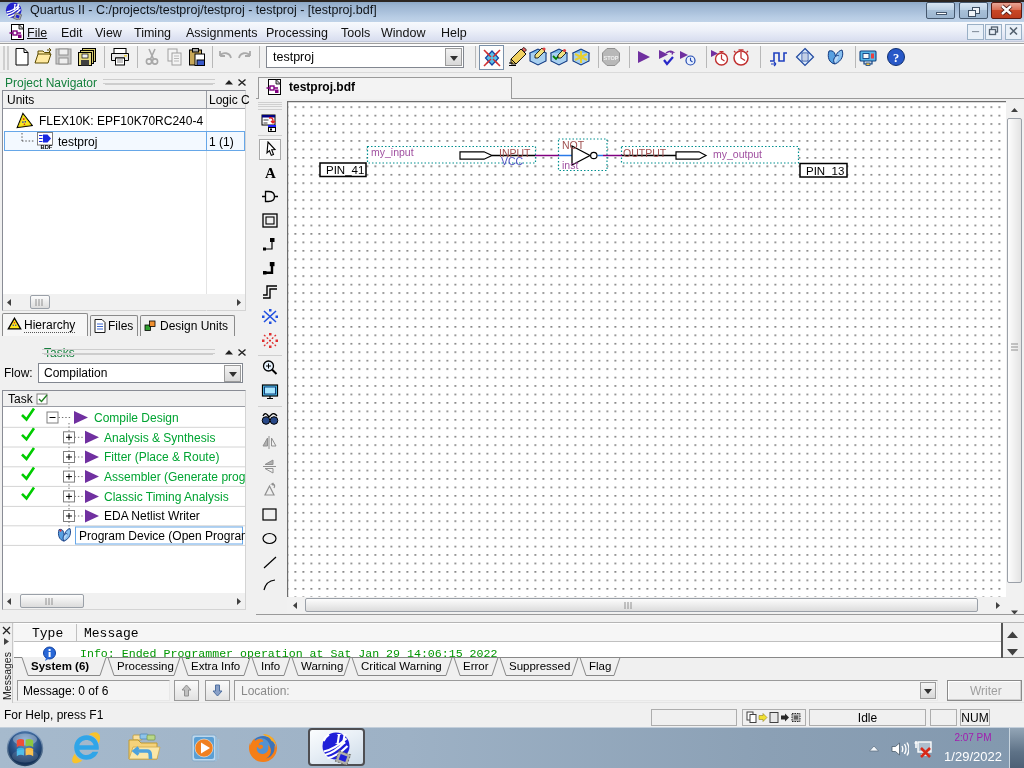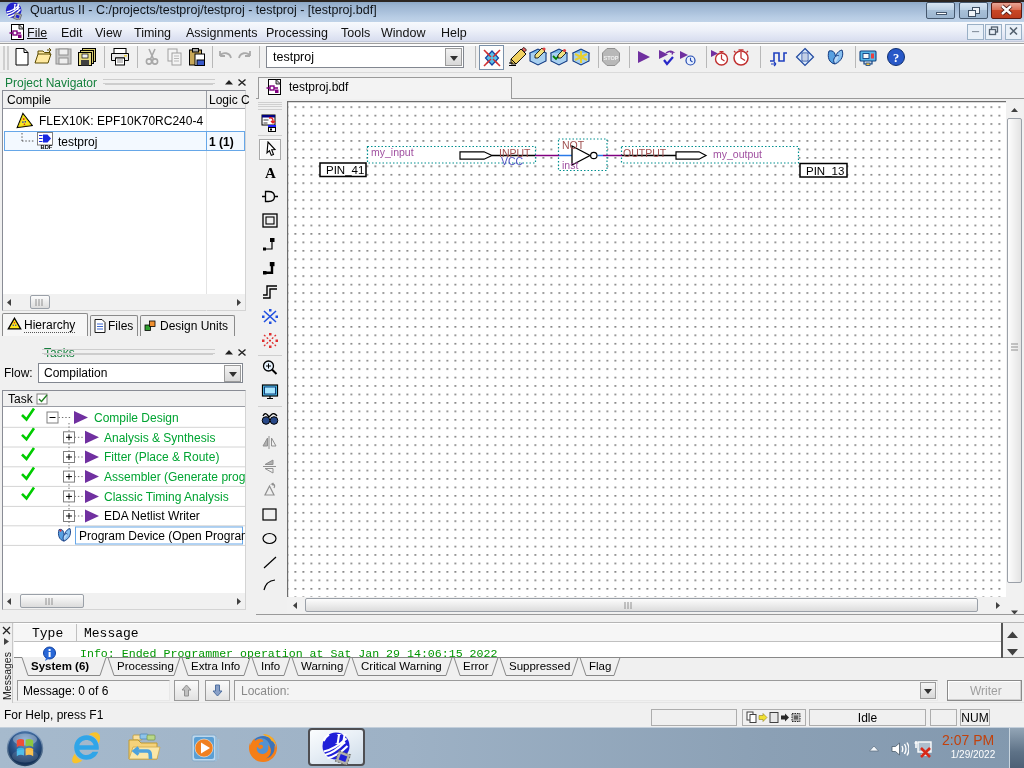--- a/index.html
+++ b/index.html
@@ -273,21 +273,21 @@
   <div class="plines" style="left:103px;top:79px;width:112px;"></div>
   <div class="pbtn" style="left:222px;top:77px;"><svg width="12" height="11" viewBox="0 0 12 11">
         <path d="M6 3 L10 7.5 H2 Z" fill="#222"></path>
       </svg></div>
   <div class="pbtn" style="left:235px;top:77px;"><svg width="12" height="11" viewBox="0 0 12 11">
         <path d="M2.5 2.5 L9.5 8.5 M9.5 2.5 L2.5 8.5" stroke="#222" stroke-width="1.4"></path>
       </svg></div>
   <div class="abs" style="left:2px;top:90px;width:244px;height:221px;background:#fff;border:1px solid #898c95;border-right-color:#d4d4d4;border-bottom-color:#d4d4d4;">
 
     <div style="position:absolute;left:0;top:0;width:242px;height:18px;background:#f0f0f0;border-bottom:1px solid #9a9da5;">
-      <span style="position:absolute;left:4px;top:2px;">Compile</span>
+      <span style="position:absolute;left:4px;top:2px;">Units</span>
       <span style="position:absolute;left:206px;top:2px;">Logic C</span>
       <div style="position:absolute;left:203px;top:0;width:1px;height:18px;background:#9a9da5;"></div>
     </div>
 
     <svg style="position:absolute;left:12px;top:21px;" width="18" height="17" viewBox="0 0 18 17">
         <g transform="rotate(-8 9 9)">
           <path d="M9 1.5 L16.5 14.5 H1.5 Z" fill="#f8e820" stroke="#000" stroke-width="1.3"></path>
           <path d="M9 2.8 L15.4 13.9 H2.6 Z" fill="#f8e820" stroke="#c8b800" stroke-width="0.6"></path>
           <circle cx="9" cy="7" r="0.9" fill="#d82020"></circle>
           <circle cx="7.8" cy="10" r="0.8" fill="#2040c0"></circle>
@@ -303,21 +303,21 @@
     <svg style="position:absolute;left:18px;top:42px;" width="20" height="17" viewBox="0 0 20 17">
         <path d="M1 0 V8 M1 8 H14" stroke="#555" stroke-width="1" stroke-dasharray="1.5 1.8" fill="none"></path>
       </svg>
     <svg style="position:absolute;left:33px;top:41px;" width="18" height="17" viewBox="0 0 18 17">
         <rect x="1.5" y="0.5" width="15" height="12.5" fill="#fff" stroke="#707070" stroke-width="0.9"></rect>
         <path d="M3 3.5 h3.5 M3 6.5 h3.5 M3 9.5 h3.5" stroke="#1828e0" stroke-width="1.2"></path>
         <path d="M7 2.5 h4.5 l3.5 4 -3.5 4 H7 Z" fill="#1828e0"></path>
         <text x="4.5" y="16.8" font-size="5.8" font-weight="bold" fill="#000" font-family="Liberation Sans">BDF</text>
       </svg>
     <span style="position:absolute;left:55px;top:44px;">testproj</span>
-    <span style="position:absolute;left:206px;top:44px;font-weight:bold;">1 (1)</span>
+    <span style="position:absolute;left:206px;top:44px;">1 (1)</span>
 
     <div style="position:absolute;left:0;top:203px;width:242px;height:16px;background:#f1f1f1;">
       <svg style="position:absolute;left:2px;top:4px;" width="8" height="9">
           <path d="M6 1 L2 4.5 L6 8 Z" fill="#404040"></path>
         </svg>
       <div style="position:absolute;left:27px;top:1px;width:20px;height:14px;background:linear-gradient(#fcfcfc,#dcdcdc);border:1px solid #9aa0a8;border-radius:2px;"></div>
       <svg style="position:absolute;left:32px;top:5px;" width="14" height="7">
           <path d="M1 0 v7 M4 0 v7 M7 0 v7" stroke="#909090"></path>
         </svg>
       <svg style="position:absolute;left:232px;top:4px;" width="8" height="9">
@@ -458,21 +458,21 @@
 
     <div style="position:absolute;left:0;top:22px;width:768px;height:1px;background:#9a9a9a;"></div>
     <div style="position:absolute;left:2px;top:1px;width:254px;height:22px;background:#f3f3f3;border:1px solid #9a9a9a;border-bottom:none;"></div>
     <svg style="position:absolute;left:10px;top:3px;" width="16" height="17" viewBox="0 0 16 17">
         <rect x="2.5" y="0.5" width="12" height="15" fill="#fff" stroke="#000"></rect>
         <path d="M10 0.5 L14.5 5 L10 5 Z" fill="#c8c8c8" stroke="#000" stroke-width="0.8"></path>
         <rect x="4" y="7" width="4" height="4" fill="none" stroke="#800080" stroke-width="1.4"></rect>
         <path d="M0.5 9 L4 9 M8 9 L12 9 M9 12 l3 0" stroke="#800080" stroke-width="1.4"></path>
         <rect x="9" y="10.5" width="3.5" height="3.5" fill="#800080"></rect>
       </svg>
-    <span style="position:absolute;left:33px;top:4px;font-weight:normal;">testproj.bdf</span>
+    <span style="position:absolute;left:33px;top:4px;font-weight:bold;">testproj.bdf</span>
 
     <div style="position:absolute;left:0;top:24px;width:31px;height:522px;background:#f0f0f0;"></div>
     <div style="position:absolute;left:2px;top:26px;width:24px;height:2px;border-top:3px double #cfcfcf;"></div>
     <div style="position:absolute;left:2px;top:30px;width:24px;height:4px;border-top:1px solid #cfcfcf;border-bottom:1px solid #cfcfcf;"></div>
     <div id="vtools">
       <svg style="position:absolute;left:5px;top:38px;" width="18" height="18" viewBox="0 0 18 18">
           <rect x="1" y="1" width="13" height="10" fill="#fff" stroke="#000"></rect>
           <rect x="1" y="1" width="13" height="2.5" fill="#000080"></rect>
           <rect x="2.5" y="5" width="5" height="2" fill="#a0a0a0"></rect>
           <rect x="2.5" y="8" width="4" height="2" fill="#a0a0a0"></rect>
@@ -834,16 +834,16 @@
   <svg class="abs" style="left:890px;top:740px;" width="19" height="18" viewBox="0 0 19 18">
     <path d="M2 6.5 H5.5 L9.5 3 V15 L5.5 11.5 H2 Z" fill="#fdfdfd" stroke="#4a5a6a" stroke-width="0.8"></path>
     <path d="M12 6 q1.5 3 0 6 M14.5 4 q3 5 0 10 M17 2.5 q4 6.5 0 13" stroke="#fdfdfd" stroke-width="1.4" fill="none"></path>
   </svg>
   <svg class="abs" style="left:913px;top:739px;" width="21" height="20" viewBox="0 0 21 20">
     <rect x="5" y="3" width="13" height="10" fill="#aebecd" stroke="#fdfdfd" stroke-width="1.4"></rect>
     <path d="M8 16 h7 M11.5 13 v3" stroke="#fdfdfd" stroke-width="1.4"></path>
     <path d="M3 2 v7 M1.5 4 h3" stroke="#fdfdfd" stroke-width="1.6"></path>
     <path d="M8 9 L17 18 M17 9 L8 18" stroke="#d82818" stroke-width="2.6"></path>
   </svg>
-  <div class="abs" style="left:942px;top:732px;width:62px;color:#c2410c;font-size:14px;">2:07 PM</div>
-  <div class="abs" style="left:937px;top:749px;width:72px;text-align:center;color:#fff;font-size:10px;">1/29/2022</div>
+  <div class="abs" style="left:942px;top:732px;width:62px;text-align:center;color:#a21caf;font-size:10px;">2:07 PM</div>
+  <div class="abs" style="left:937px;top:749px;width:72px;text-align:center;color:#fff;font-size:13px;">1/29/2022</div>
   <div class="abs" style="left:1009px;top:728px;width:15px;height:40px;background:linear-gradient(#93a5b6,#5e7287 60%,#4d6076);border-left:1px solid #c8d4de;"></div>
 </div>
 
 </body></html>

